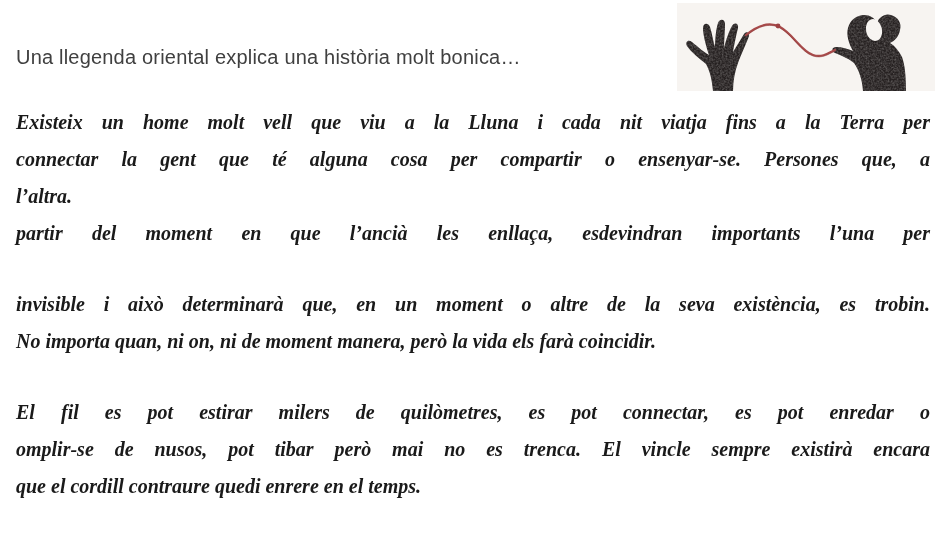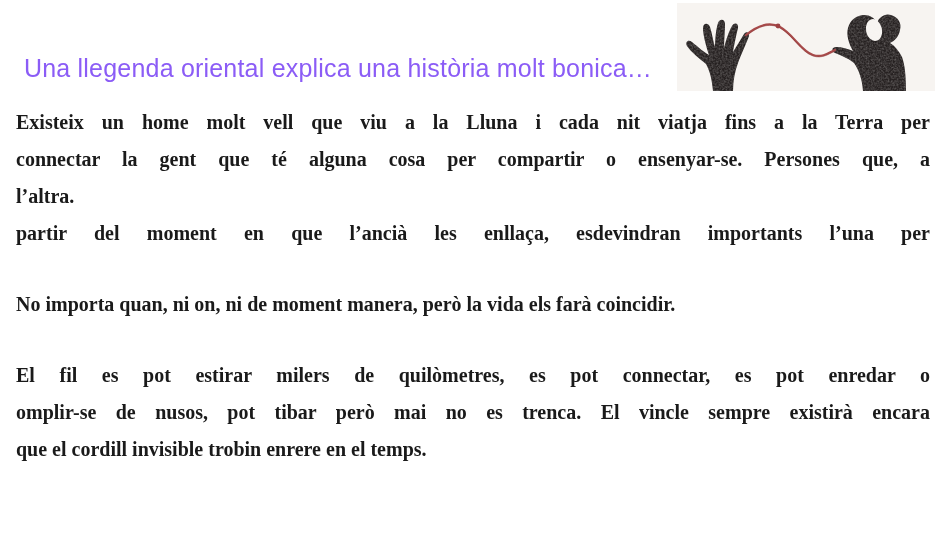--- a/index.html
+++ b/index.html
@@ -6,36 +6,37 @@
   body {
     width:944px; height:560px;
     background:#ffffff;
     font-family:"Liberation Sans", sans-serif;
     overflow:hidden;
     position:relative;
   }
   .header { position:relative; height:96px; }
   .page-title {
     position:absolute; left:16px; top:46px;
-    margin:8px;
-    font-size:25px; font-weight:400;
-    color:#8b5cf6;
+    margin:0;
+    font-size:20px; font-weight:400;
+    color:#404040;
     letter-spacing:0.2px;
     white-space:nowrap;
   }
   .illustration {
     position:absolute; top:3px; right:9px;
     width:258px; height:88px;
   }
   .illustration svg { display:block; width:100%; height:100%; }
   .story { padding:8px 14px 0 16px; }
   .par {
     margin:0 0 34px 0;
     color:#1a1a1a;
     font-family:"Liberation Serif", serif;
+    font-style:italic;
     font-weight:700;
     font-size:20px;
     line-height:37px;
   }
   .line {
     text-align:justify;
     text-align-last:justify;
     text-justify:inter-word;
     white-space:normal;
   }
@@ -94,21 +95,22 @@
 
 <div class="story">
   <div class="par">
     <div class="line">Existeix un home molt vell que viu a la Lluna i cada nit viatja fins a la Terra per</div>
     <div class="line">connectar la gent que té alguna cosa per compartir o ensenyar-se. Persones que, a</div>
     <div class="line last">l’altra.</div>
     <div class="line">partir del moment en que l’ancià les enllaça, esdevindran importants l’una per</div>
   </div>
 
   <div class="par">
+    <div class="line">invisible i això determinarà que, en un moment o altre de la seva existència, es trobin.</div>
     <div class="line last">No importa quan, ni on, ni de moment manera, però la vida els farà coincidir.</div>
   </div>
 
   <div class="par">
     <div class="line">El fil es pot estirar milers de quilòmetres, es pot connectar, es pot enredar o</div>
     <div class="line">omplir-se de nusos, pot tibar però mai no es trenca. El vincle sempre existirà encara</div>
-    <div class="line last">que el cordill invisible trobin enrere en el temps.</div>
+    <div class="line last">que el cordill contraure quedi enrere en el temps.</div>
   </div>
 </div>
 
 </body></html>

